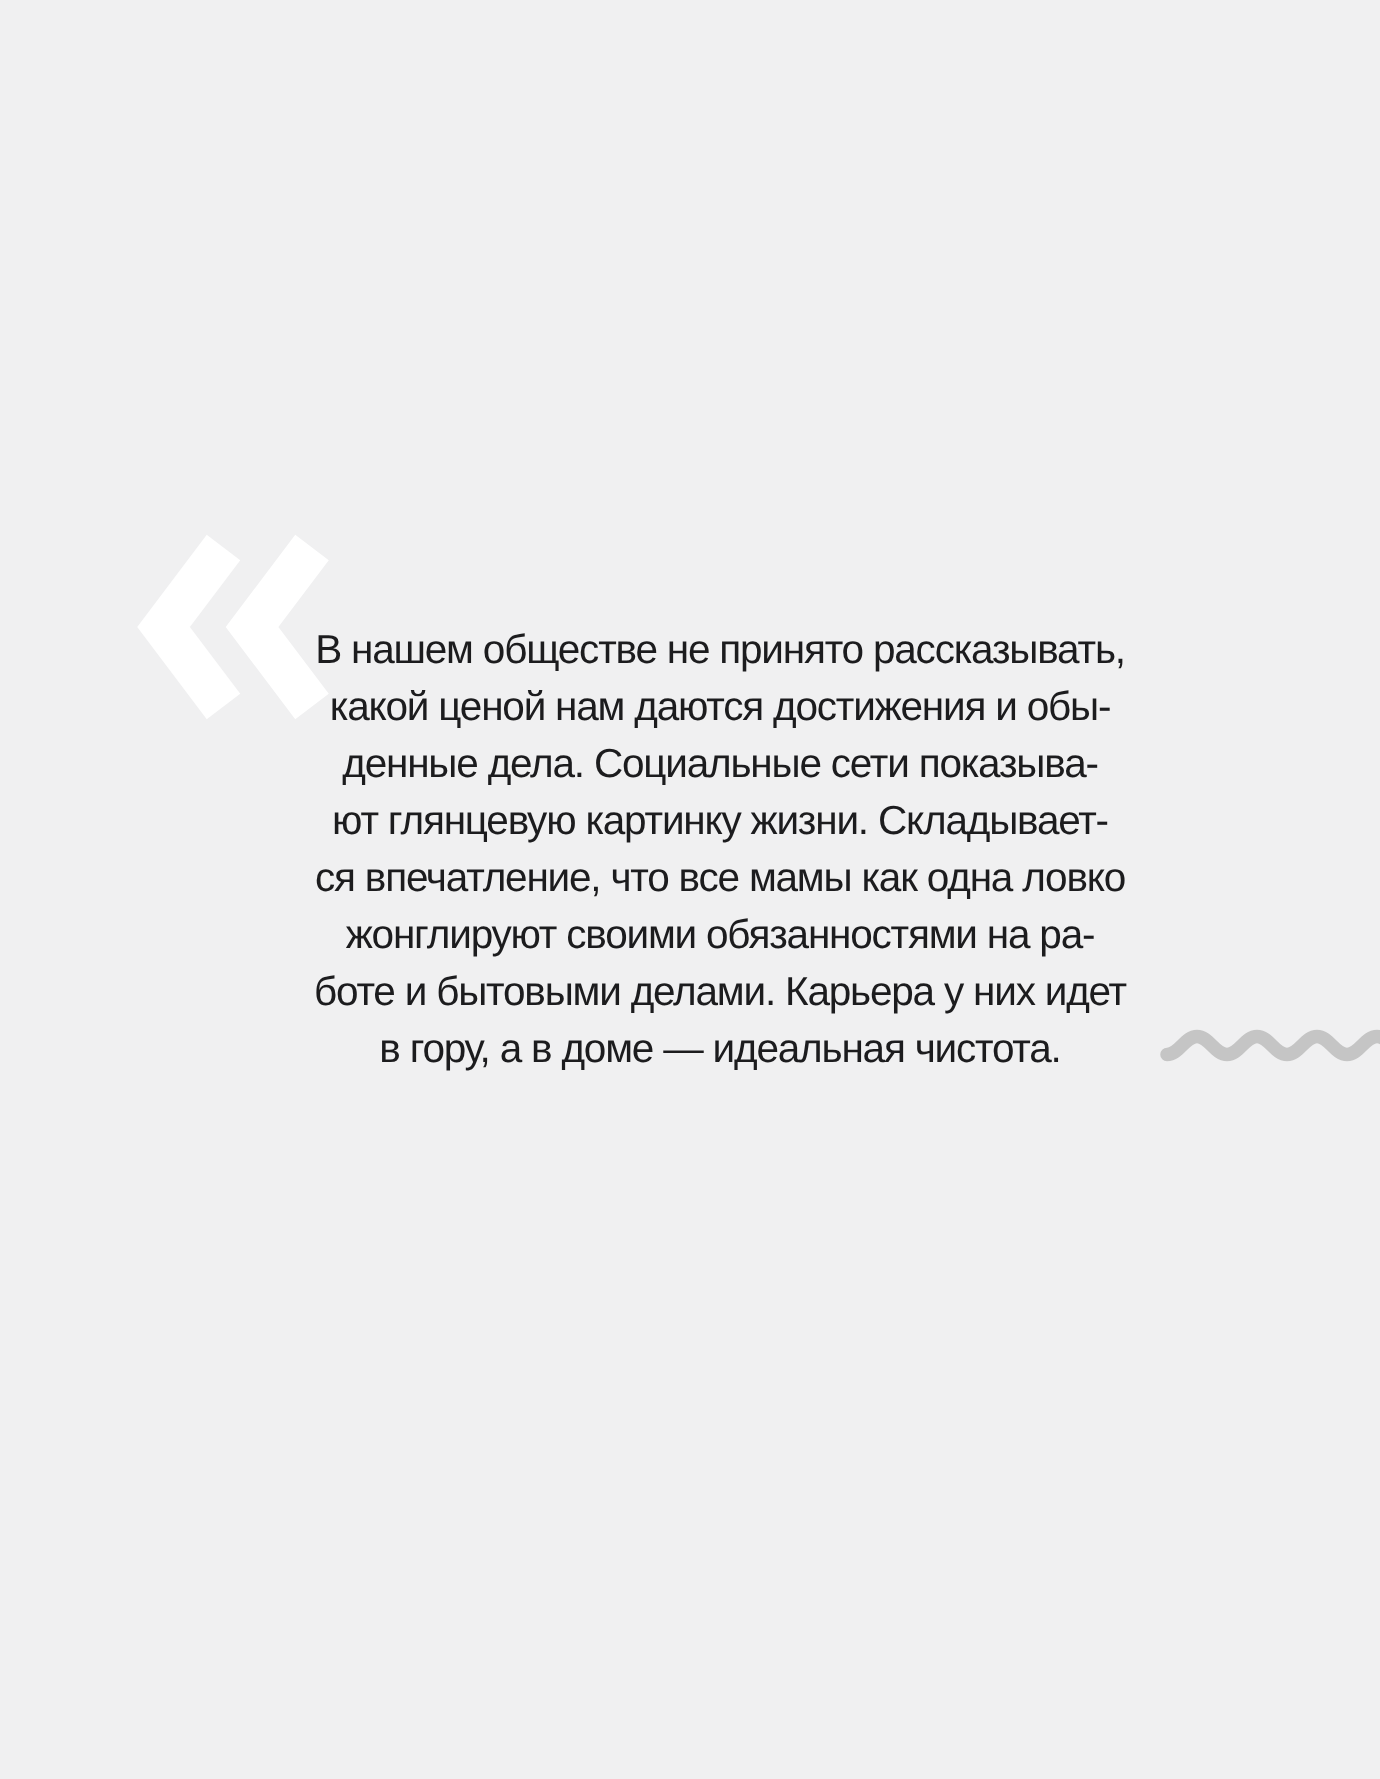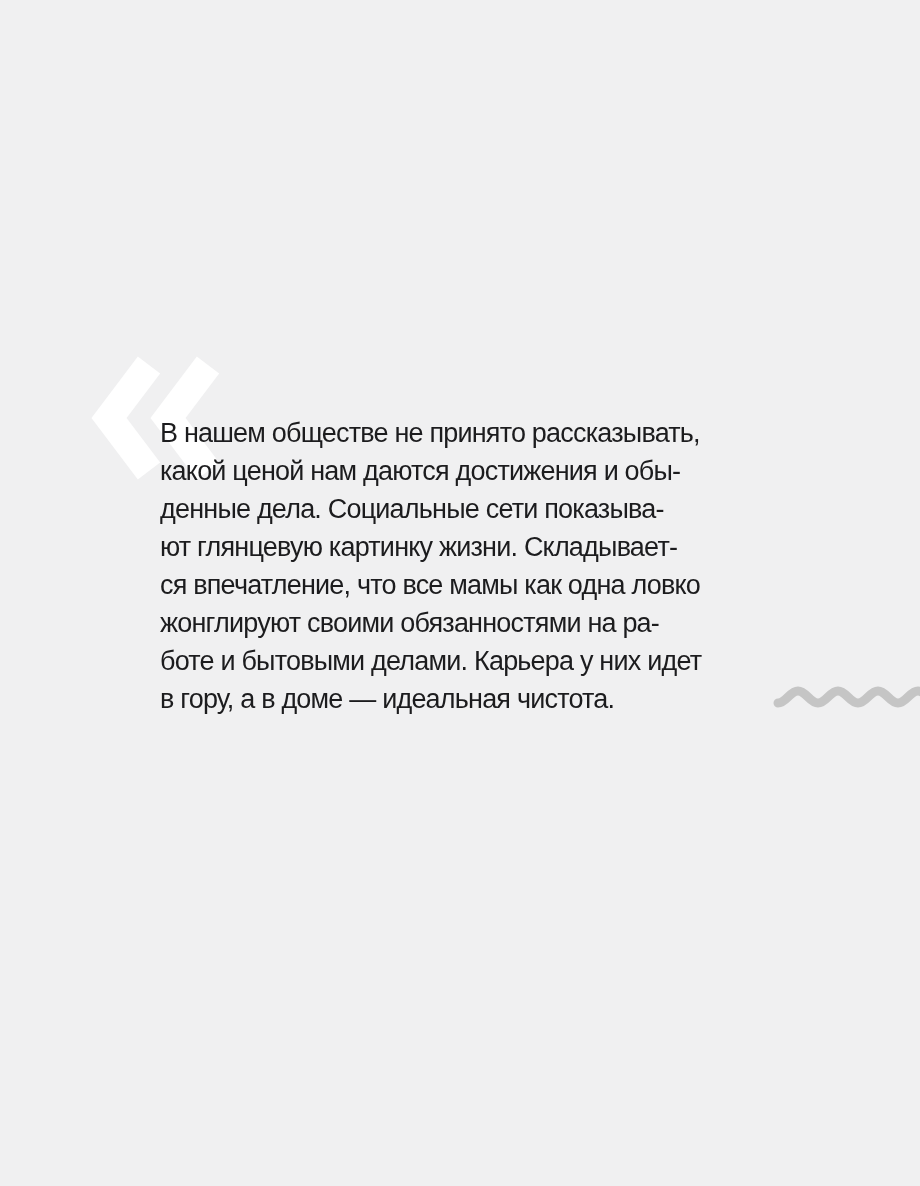--- a/index.html
+++ b/index.html
@@ -25,20 +25,21 @@
     position: absolute;
     left: 160px;
     top: 414px;
     width: 640px;
     font-size: 27px;
     font-weight: 300;
     line-height: 38px;
     letter-spacing: -0.8px;
     color: #1c1c1e;
     white-space: pre-line;
+    text-align: center;
   }
   .wave-svg {
     position: absolute;
     left: 770px;
     top: 680px;
     width: 160px;
     height: 36px;
   }
 </style>
 </head>

